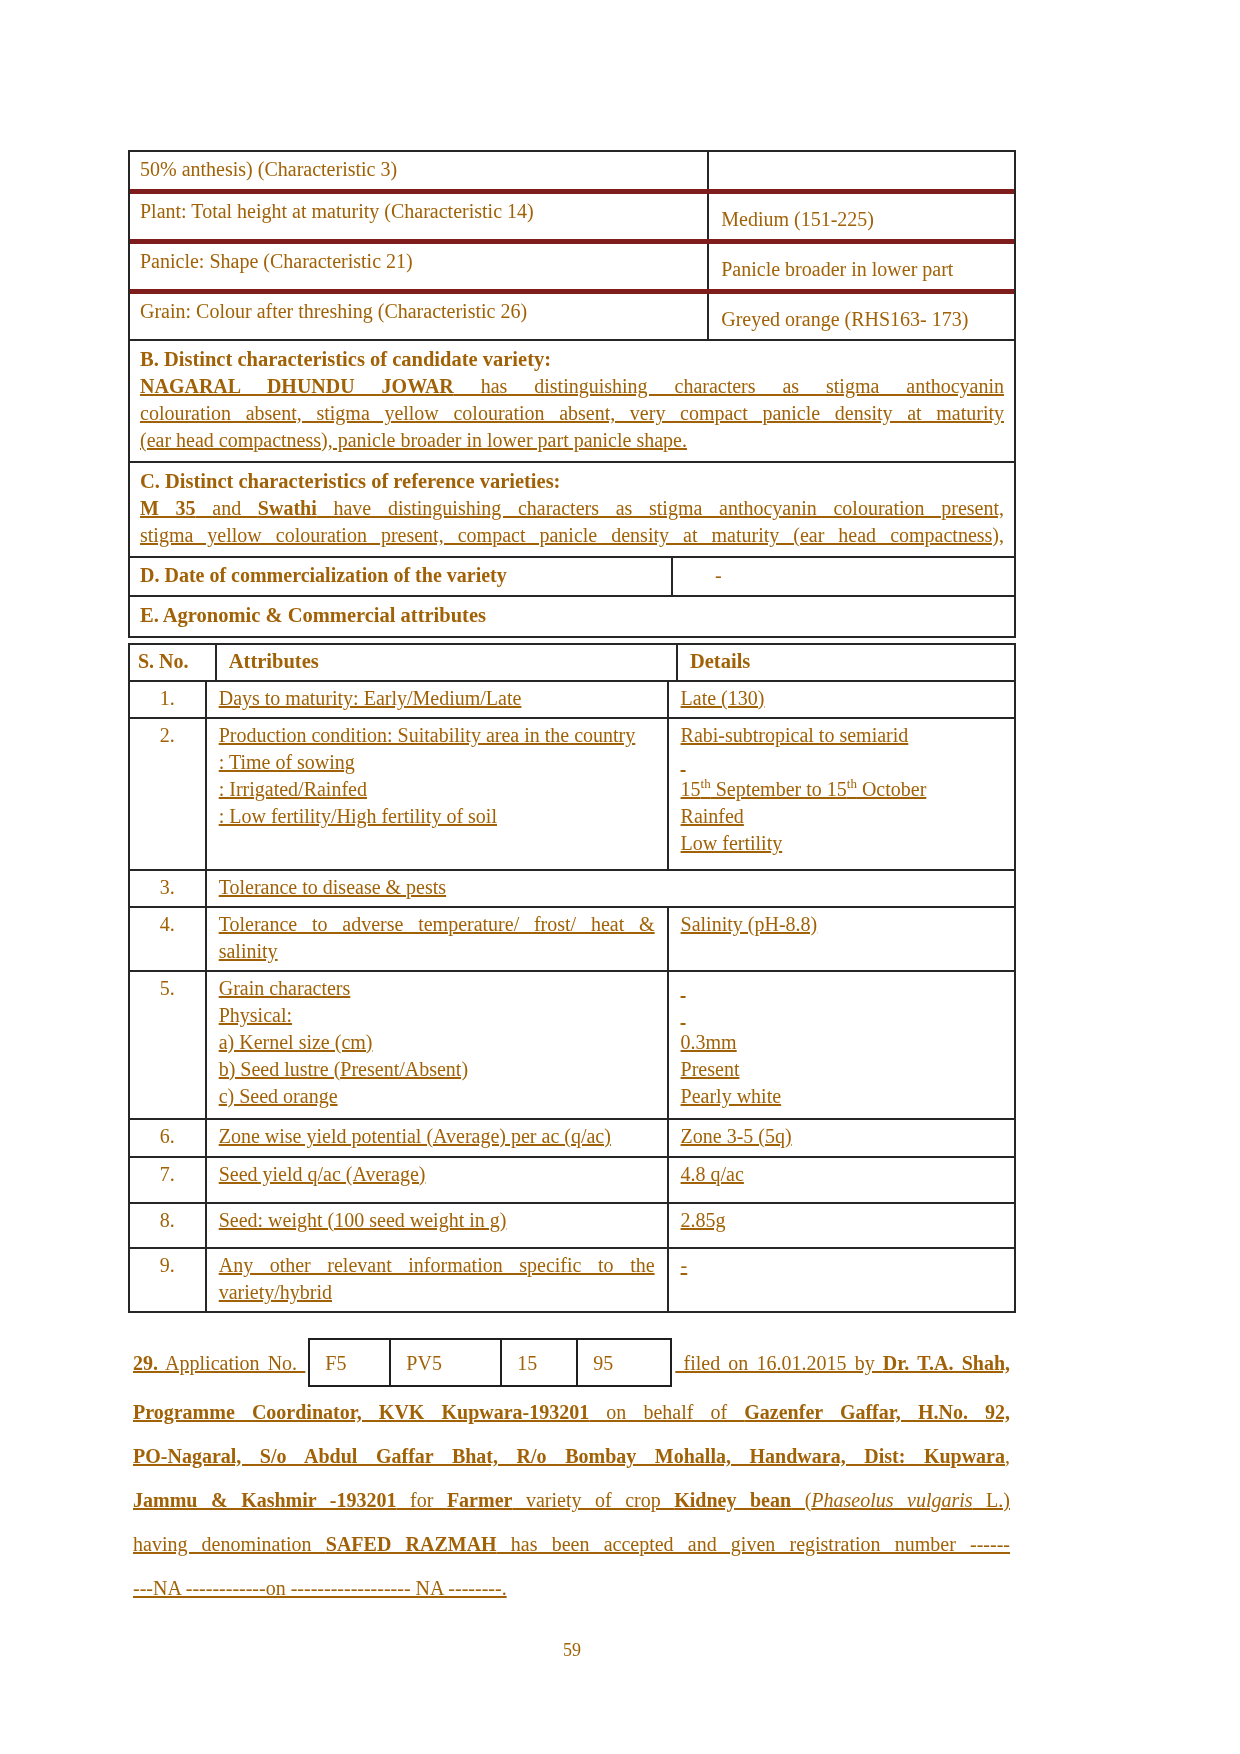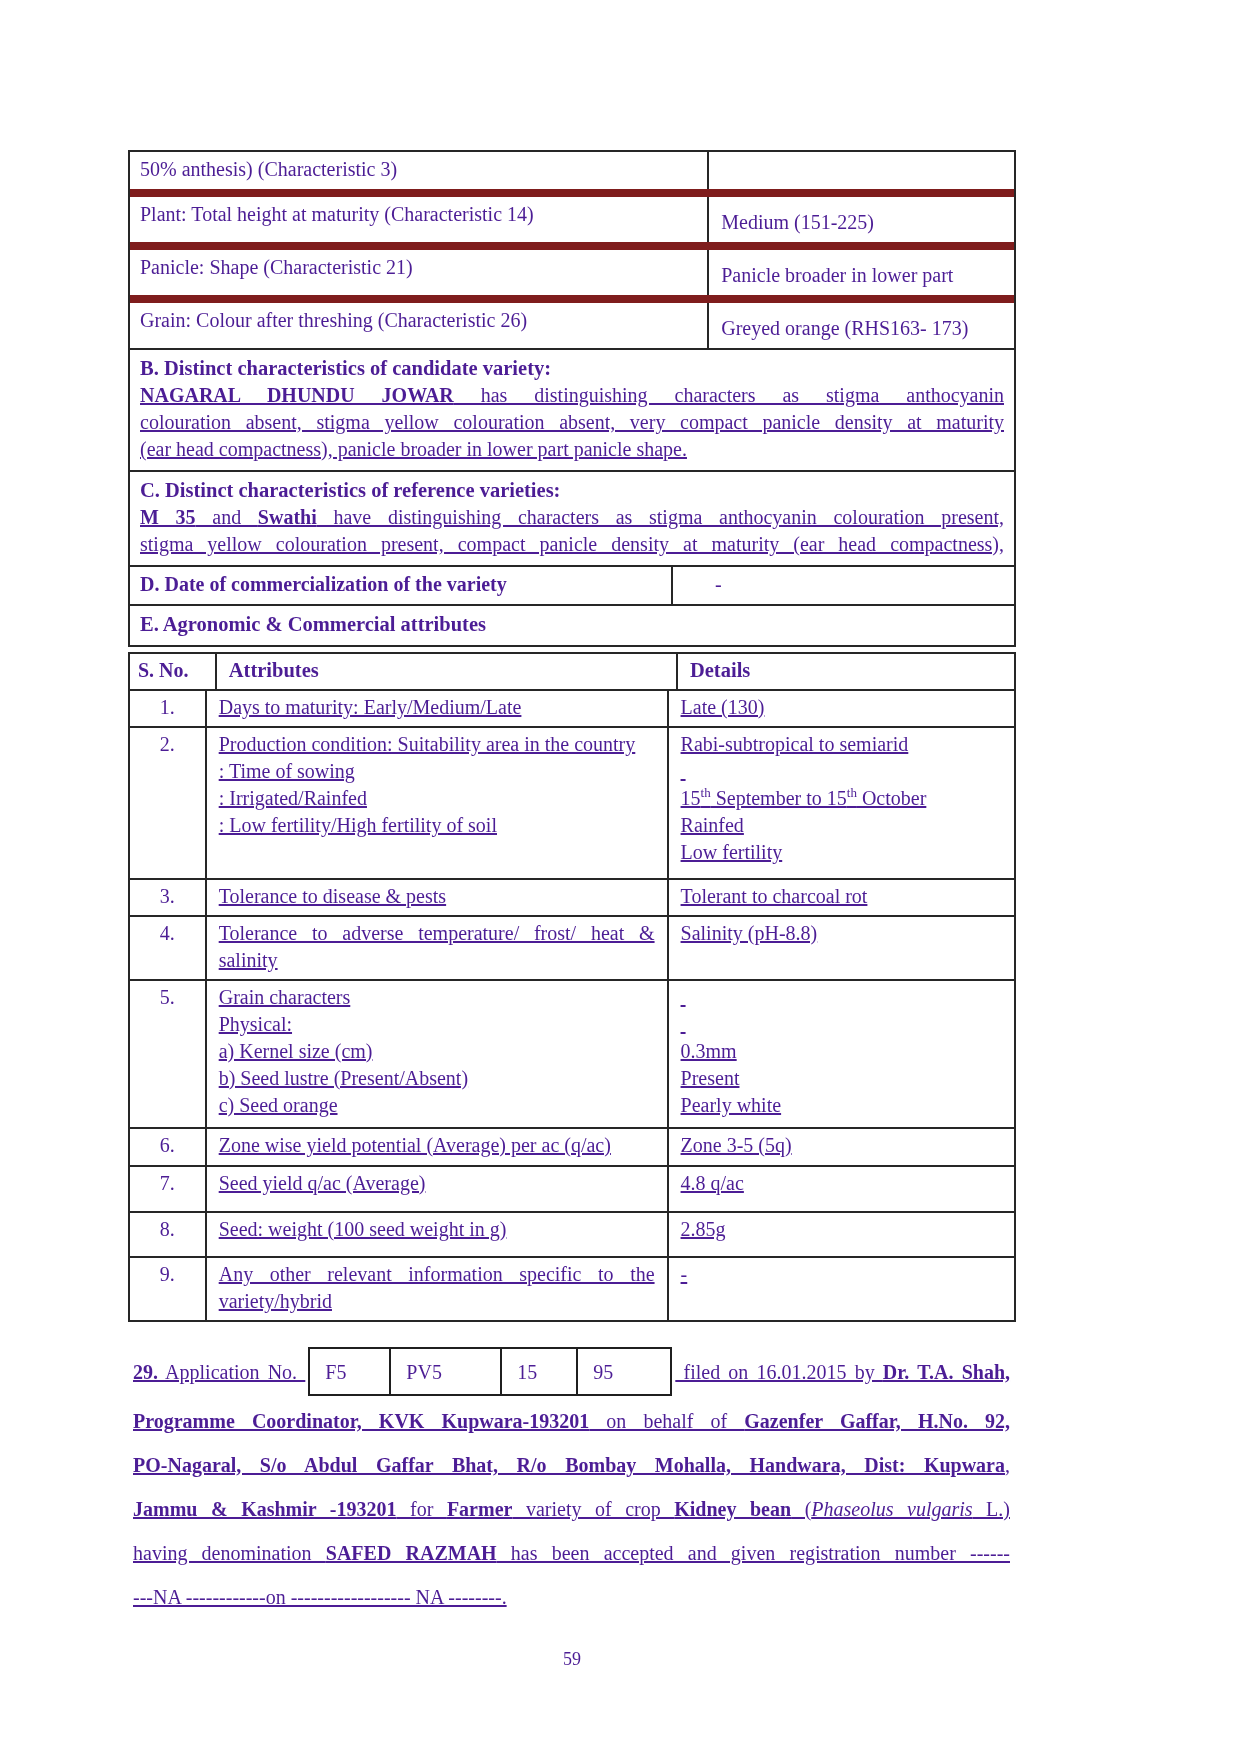--- a/index.html
+++ b/index.html
@@ -1,22 +1,22 @@
 <!DOCTYPE html>
 <html><head>
 <meta charset="utf-8">
 <style>
   html,body{margin:0;padding:0;background:#ffffff;}
   .page{position:relative;width:1240px;height:1754px;background:#fff;overflow:hidden;
-        font-family:"Liberation Serif","DejaVu Serif",serif;color:#4c1d95;}
+        font-family:"Liberation Serif","DejaVu Serif",serif;color:#a16207;}
   .content{position:absolute;left:128px;top:150px;width:888px;}
 
   
   .tblA{border:2px solid #262626;}
-  .rowA{display:flex;border-top:8px solid #7f1d1d;}
+  .rowA{display:flex;border-top:5px solid #7f1d1d;}
   .rowA:first-child{border-top:none;}
   .rowA:nth-child(1){min-height:31px;}
   .rowA:nth-child(2){min-height:43px;}
   .rowA:nth-child(3){min-height:43px;}
   .rowA:nth-child(4){min-height:41px;}
   .cA-l{width:65.3%;padding:4px 10px 6px;box-sizing:border-box;font-size:20px;line-height:27px;}
   .cA-r{width:34.7%;border-left:2px solid #262626;padding:12px 12px 6px;box-sizing:border-box;font-size:20px;line-height:27px;}
 
   .secrow{border-top:2px solid #262626;padding:5px 10px 7px;}
   .sec-title{font-weight:bold;font-size:20.5px;line-height:27px;}
@@ -149,23 +149,20 @@
             <div class="tl"><span>15</span><sup>th</sup><span> September to 15</span><sup>th</sup><span> October</span></div>
             <div class="tl"><span>Rainfed</span></div>
             <div class="tl"><span>Low fertility</span></div>
           </div>
         </div>
         <div class="rowE">
           <div class="cE-s">3.</div>
           <div class="cE-a">
             <div class="tl"><span>Tolerance to disease &amp; pests</span></div>
           </div>
-          <div class="cE-d">
-            <div class="tl"><span>Tolerant to charcoal rot</span></div>
-          </div>
         </div>
         <div class="rowE">
           <div class="cE-s">4.</div>
           <div class="cE-a">
             <div class="tl jp"><span>Tolerance to adverse temperature/ frost/ heat &amp; salinity</span></div>
           </div>
           <div class="cE-d">
             <div class="tl"><span>Salinity (pH-8.8)</span></div>
           </div>
         </div>

